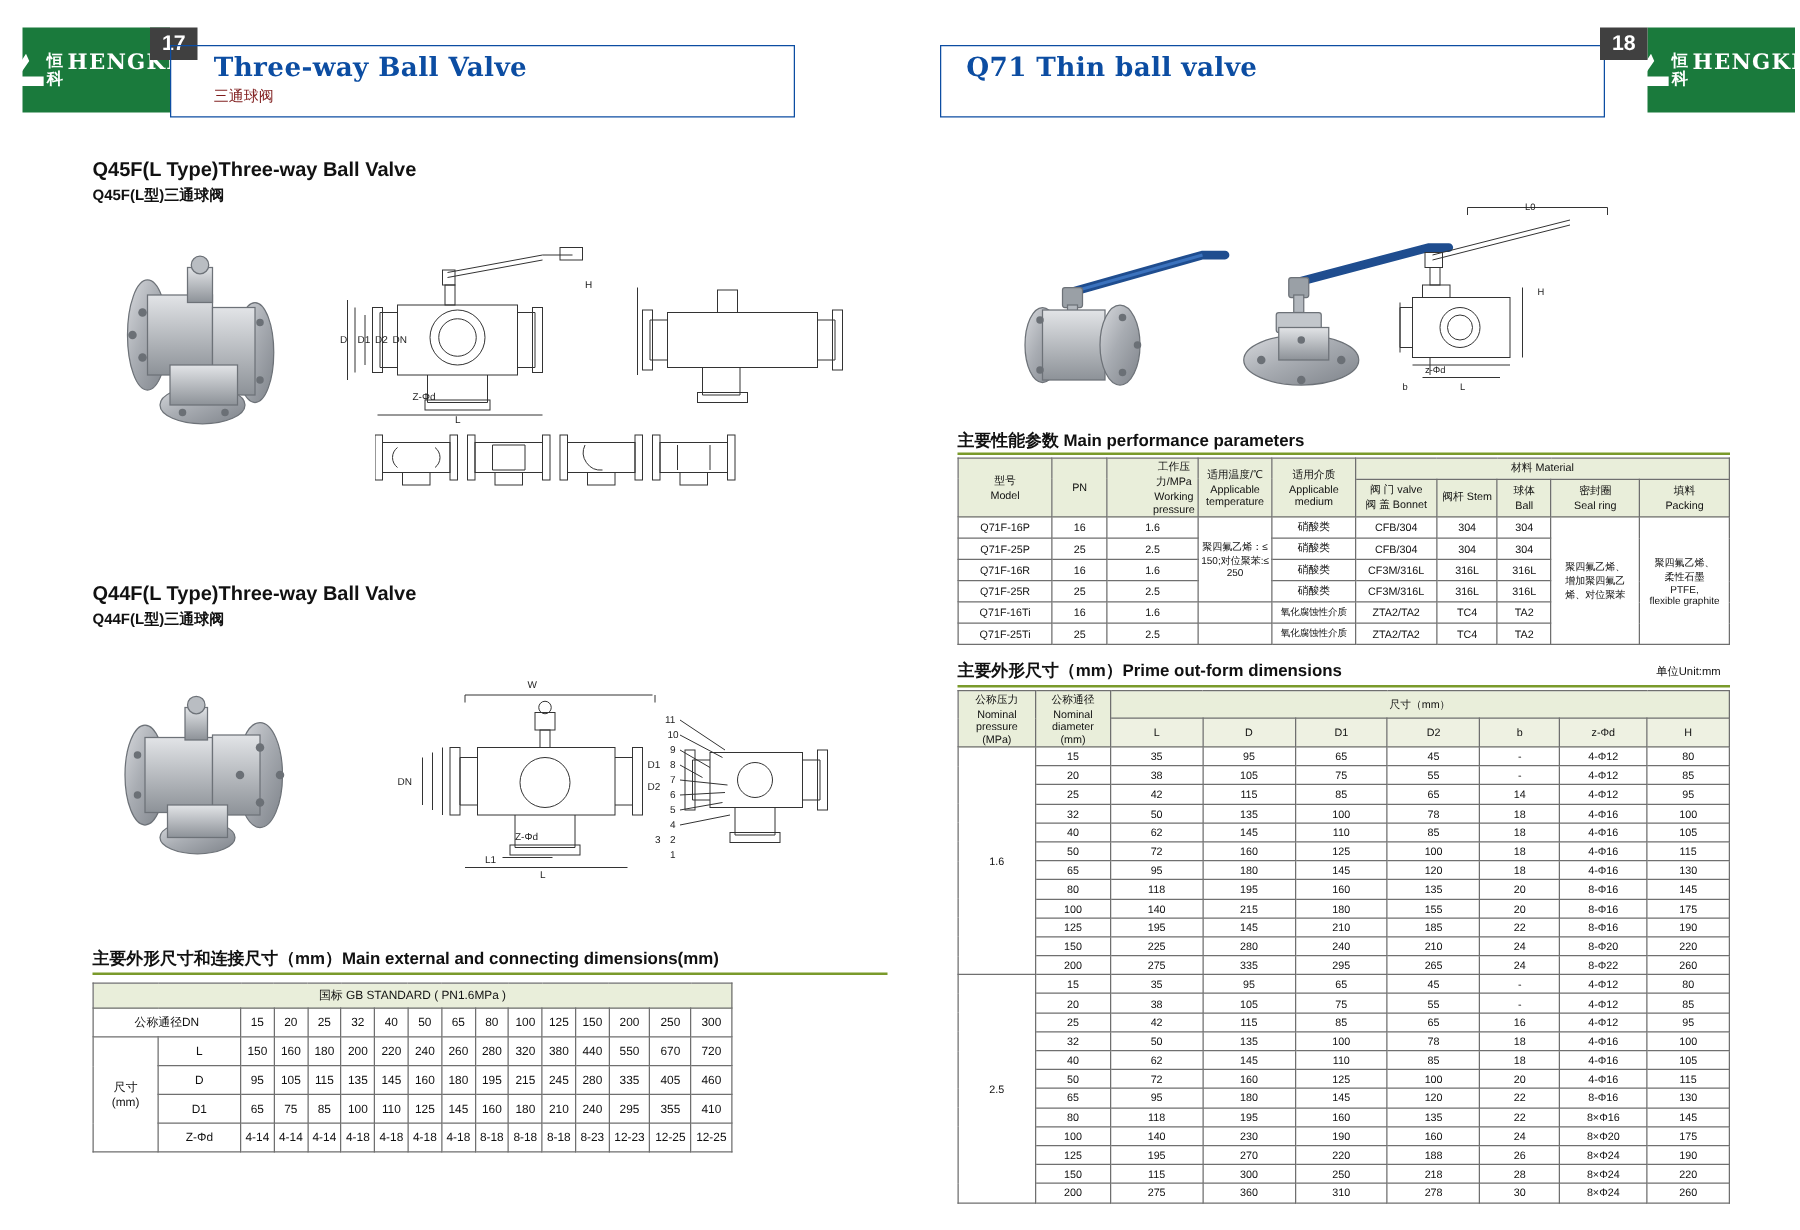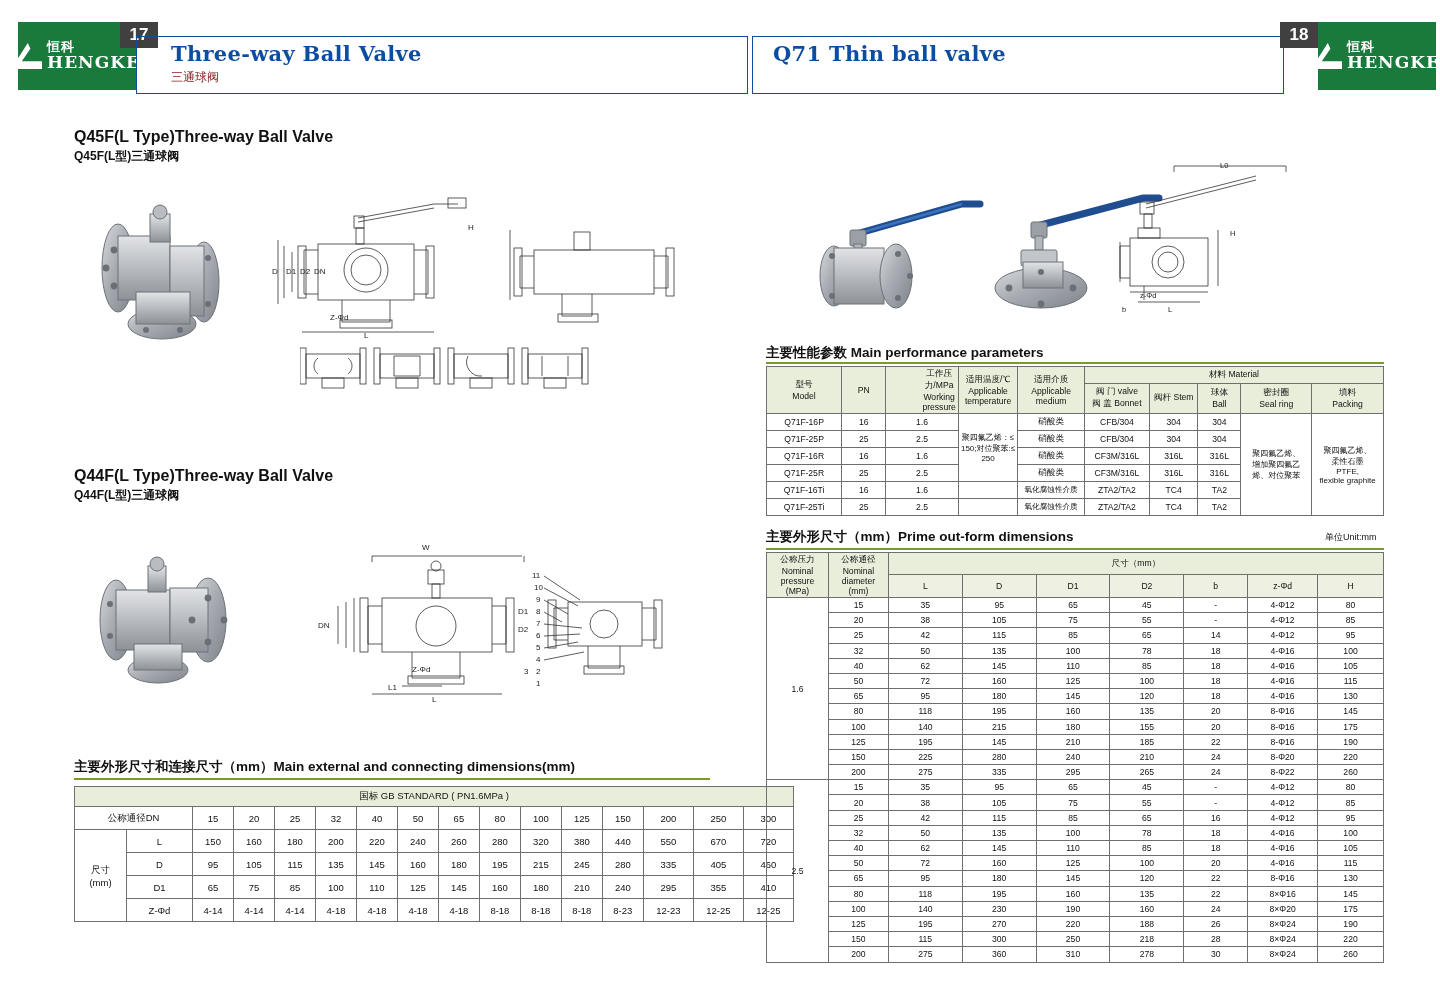--- a/index.html
+++ b/index.html
@@ -27,34 +27,34 @@
   .logo-swoosh {
     width:30px; height:34px; position:relative;
   }
   .logo-swoosh::before{
     content:""; position:absolute; left:2px; top:4px; width:26px; height:26px;
     background:#fff;
     clip-path: polygon(0% 70%, 45% 0%, 55% 22%, 22% 70%, 100% 70%, 100% 100%, 0% 100%);
   }
   .logo-cn { font-size:13px; font-weight:bold; letter-spacing:1px; }
   .logo-en { font-size:17px; font-weight:bold; letter-spacing:1px; font-family:"DejaVu Serif", serif;}
-  .logo-text{ display:flex; flex-direction:column; line-height:1.05; }
+  .logo-text{ display:flex; flex-direction:row; line-height:1.05; }
 
   .page-num {
     position:absolute; top:22px; width:38px; height:26px;
     background:#404040; color:#fff; font-size:17px; font-weight:bold;
     display:flex; align-items:center; justify-content:center;
   }
   .page-num-left { left:120px; }
   .page-num-right { left:1280px; }
 
   .title-band {
     position:absolute; top:36px; height:58px; border:1px solid #0c4da2;
   }
-  .band-left { left:136px; width:612px; }
+  .band-left { left:136px; width:500px; }
   .band-right { left:752px; width:532px; }
   .band-inner { padding:4px 0 0 34px; }
   .band-right .band-inner{ padding-left:20px; }
   .t-en { color:#0c4da2; font-size:21px; font-weight:bold; font-family:"DejaVu Serif", serif; letter-spacing:0.3px;}
   .t-cn { color:#7f1d1d; font-size:12px; margin-top:3px; }
   .band-right .t-cn { font-size:11px; }
 
   
   .sec-title { position:absolute; font-size:16px; font-weight:bold; color:#111; white-space:nowrap;}
   .sec-sub   { position:absolute; font-size:12px; font-weight:bold; color:#111; white-space:nowrap;}
@@ -73,21 +73,21 @@
 
   
   #perf { position:absolute; left:766px; top:366px; width:618px; }
   #perf td, #perf th { height:17px; font-size:8.6px; }
 
   
   #dims { position:absolute; left:766px; top:552px; width:618px; }
   #dims td, #dims th { height:15.2px; font-size:8.6px; }
 
   
-  #gb { position:absolute; left:74px; top:786px; width:720px;padding-left:36px; }
+  #gb { position:absolute; left:74px; top:786px; width:512px;padding-left:36px; }
   #gb td, #gb th { height:23px; font-size:9.5px; }
 
   .unit-note { position:absolute; font-size:9px; color:#111; }
 
   
   .draw { position:absolute; }
   svg { display:block; }
 
   
   .photo { position:absolute; }

